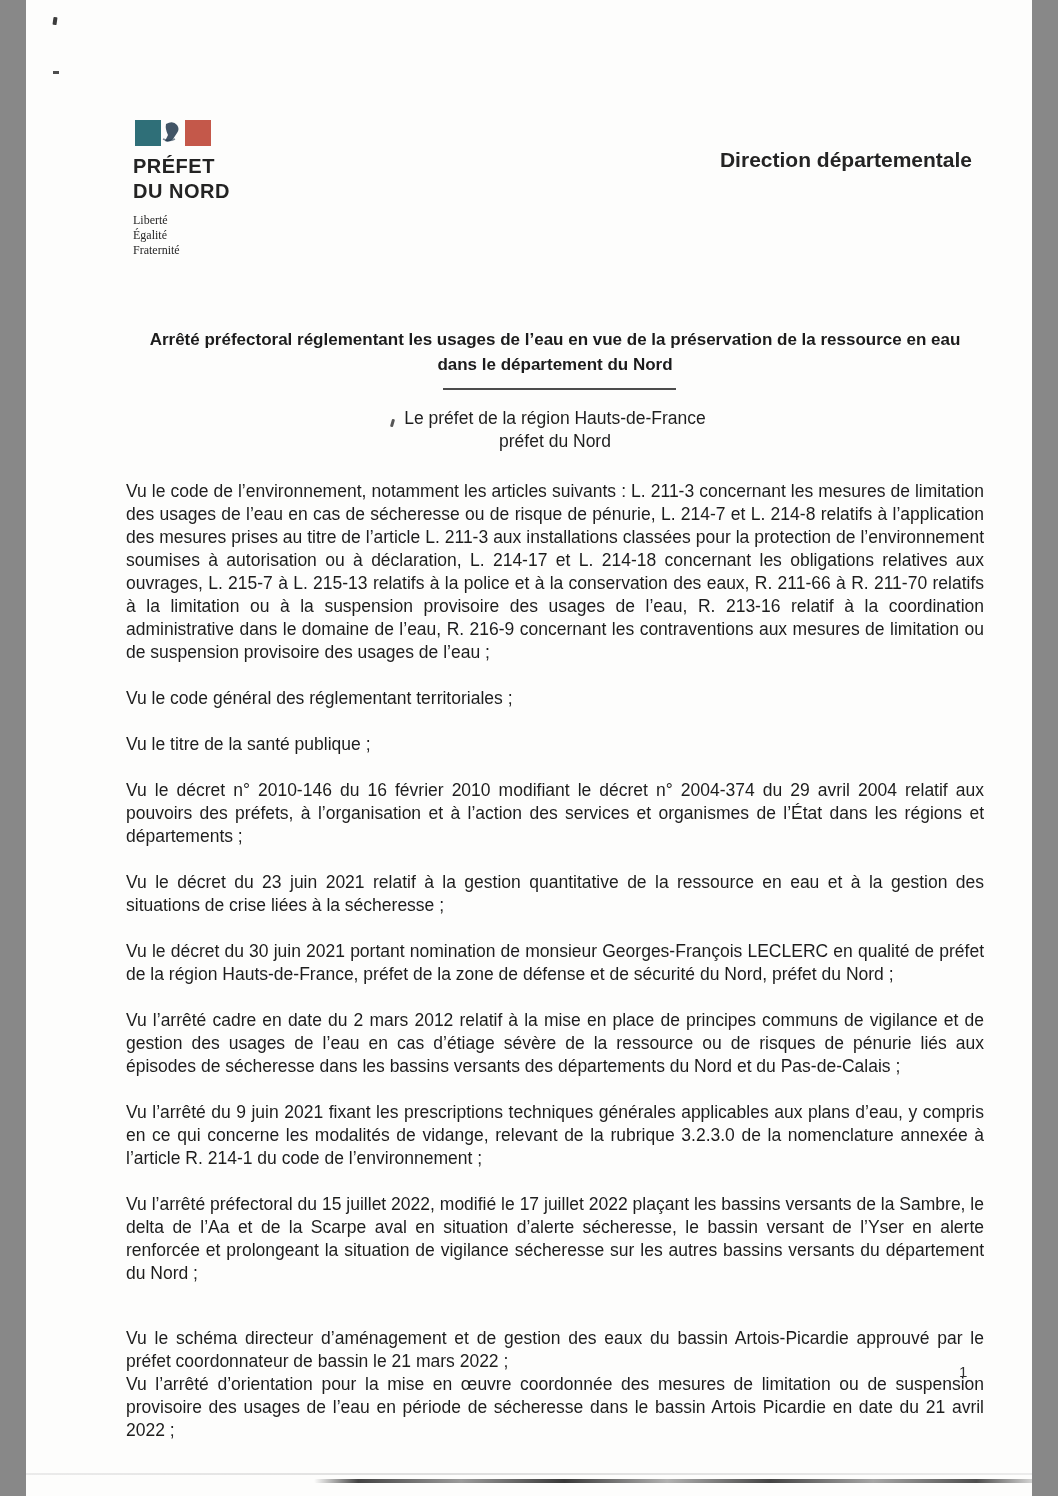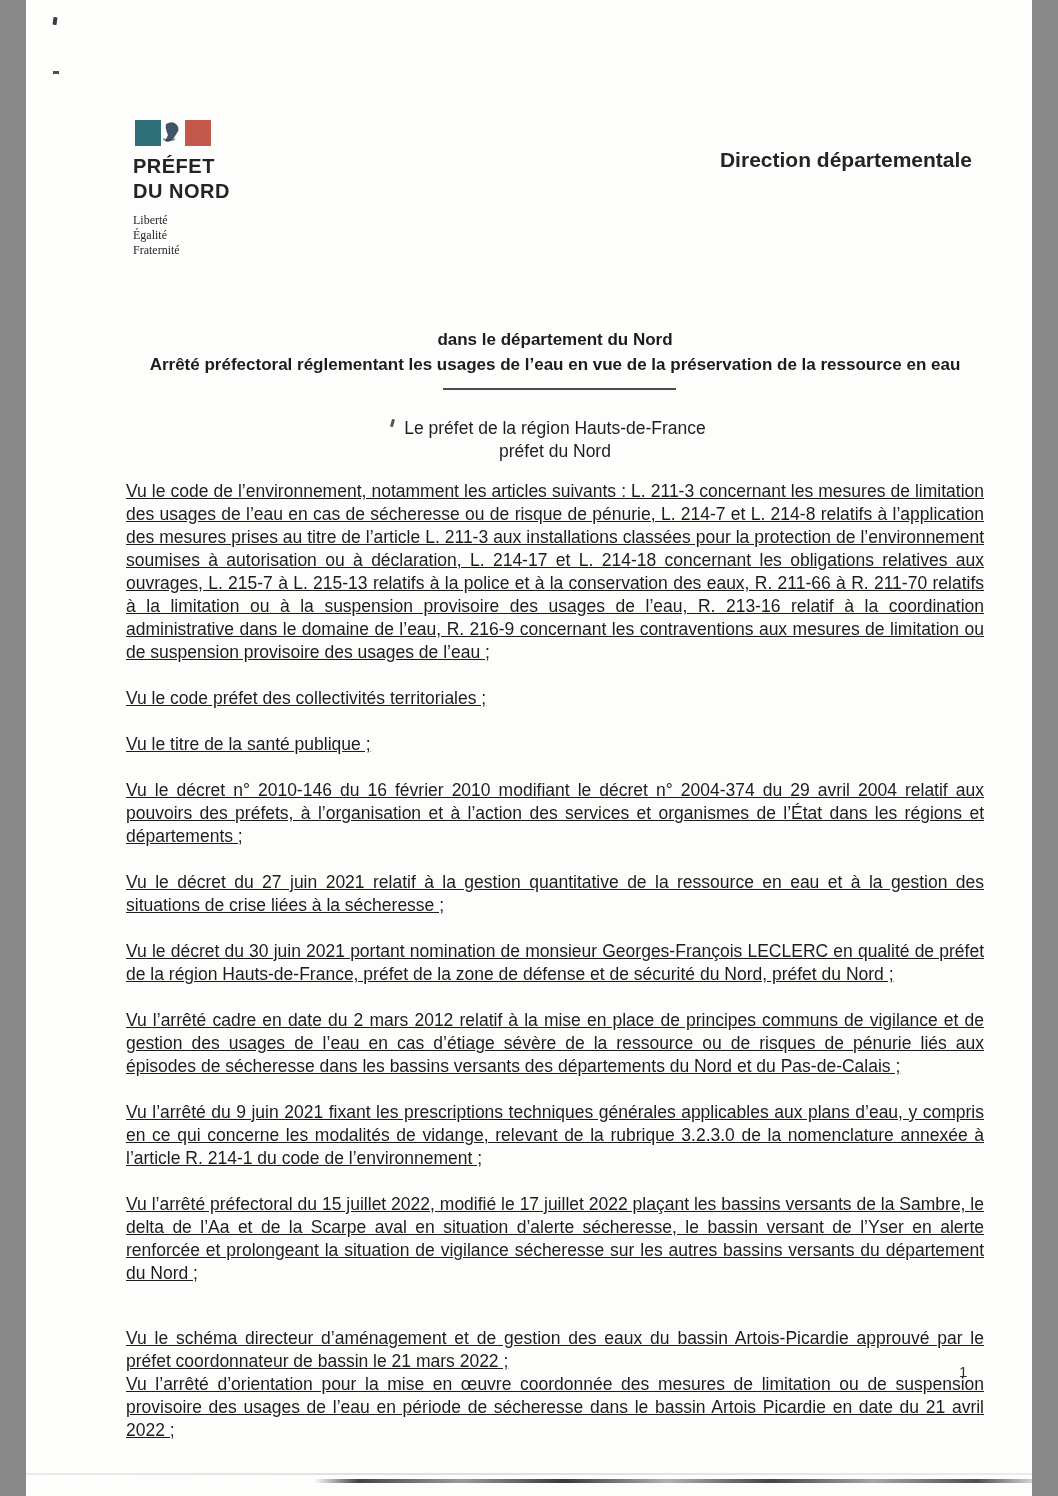--- a/index.html
+++ b/index.html
@@ -66,41 +66,41 @@
     position: absolute;
     top: 388px;
     left: 417px;
     width: 233px;
     height: 2px;
     background: #4c4c4c;
   }
 
   .subtitle {
     position: absolute;
-    top: 417px;
+    top: 407px;
     left: 100px;
     width: 858px;
     text-align: center;
     font-size: 17.5px;
     line-height: 23px;
     color: #1e1e1e;
   }
   .subtitle span { display: block; }
 
   .body-text {
     position: absolute;
     top: 480px;
     left: 100px;
     width: 858px;
     font-size: 17.5px;
     line-height: 23px;
     text-align: justify;
     color: #1d1d1d;
   }
-  .body-text p { margin: 0 0 23px 0; text-decoration: underline; }
+  .body-text p { margin: 0 0 23px 0; }
   .body-text p.tight { margin-bottom: 0; margin-top: 42px; }
 
   .page-number {
     position: absolute;
     top: 1363px;
     left: 933px;
     font-size: 15px;
     color: #2e2e2e;
   }
 
@@ -150,37 +150,37 @@
       <span>Égalité</span>
       <span>Fraternité</span>
     </div>
   </div>
 
   <div class="service">
     <span>Direction départementale</span>
   </div>
 
   <div class="doc-title">
+    <span>Arrêté préfectoral réglementant les usages de l’eau en vue de la préservation de la ressource en eau</span>
     <span>dans le département du Nord</span>
-    <span>Arrêté préfectoral réglementant les usages de l’eau en vue de la préservation de la ressource en eau</span>
   </div>
 
   <div class="separator"></div>
 
   <div class="subtitle">
     <span>Le préfet de la région Hauts-de-France</span>
     <span>préfet du Nord</span>
   </div>
 
   <div class="body-text">
     <p>Vu le code de l’environnement, notamment les articles suivants : L. 211-3 concernant les mesures de limitation des usages de l’eau en cas de sécheresse ou de risque de pénurie, L. 214-7 et L. 214-8 relatifs à l’application des mesures prises au titre de l’article L. 211-3 aux installations classées pour la protection de l’environnement soumises à autorisation ou à déclaration, L. 214-17 et L. 214-18 concernant les obligations relatives aux ouvrages, L. 215-7 à L. 215-13 relatifs à la police et à la conservation des eaux, R. 211-66 à R. 211-70 relatifs à la limitation ou à la suspension provisoire des usages de l’eau, R. 213-16 relatif à la coordination administrative dans le domaine de l’eau, R. 216-9 concernant les contraventions aux mesures de limitation ou de suspension provisoire des usages de l’eau ;</p>
-    <p>Vu le code préfet des collectivités territoriales ;</p>
+    <p>Vu le code général des réglementant territoriales ;</p>
     <p>Vu le titre de la santé publique ;</p>
     <p>Vu le décret n° 2010-146 du 16 février 2010 modifiant le décret n° 2004-374 du 29 avril 2004 relatif aux pouvoirs des préfets, à l’organisation et à l’action des services et organismes de l’État dans les régions et départements ;</p>
-    <p>Vu le décret du 27 juin 2021 relatif à la gestion quantitative de la ressource en eau et à la gestion des situations de crise liées à la sécheresse ;</p>
+    <p>Vu le décret du 23 juin 2021 relatif à la gestion quantitative de la ressource en eau et à la gestion des situations de crise liées à la sécheresse ;</p>
     <p>Vu le décret du 30 juin 2021 portant nomination de monsieur Georges-François LECLERC en qualité de préfet de la région Hauts-de-France, préfet de la zone de défense et de sécurité du Nord, préfet du Nord ;</p>
     <p>Vu l’arrêté cadre en date du 2 mars 2012 relatif à la mise en place de principes communs de vigilance et de gestion des usages de l’eau en cas d’étiage sévère de la ressource ou de risques de pénurie liés aux épisodes de sécheresse dans les bassins versants des départements du Nord et du Pas-de-Calais ;</p>
     <p>Vu l’arrêté du 9 juin 2021 fixant les prescriptions techniques générales applicables aux plans d’eau, y compris en ce qui concerne les modalités de vidange, relevant de la rubrique 3.2.3.0 de la nomenclature annexée à l’article R. 214-1 du code de l’environnement ;</p>
     <p>Vu l’arrêté préfectoral du 15 juillet 2022, modifié le 17 juillet 2022 plaçant les bassins versants de la Sambre, le delta de l’Aa et de la Scarpe aval en situation d’alerte sécheresse, le bassin versant de l’Yser en alerte renforcée et prolongeant la situation de vigilance sécheresse sur les autres bassins versants du département du Nord ;</p>
     <p class="tight">Vu le schéma directeur d’aménagement et de gestion des eaux du bassin Artois-Picardie approuvé par le préfet coordonnateur de bassin le 21 mars 2022 ;</p>
     <p>Vu l’arrêté d’orientation pour la mise en œuvre coordonnée des mesures de limitation ou de suspension provisoire des usages de l’eau en période de sécheresse dans le bassin Artois Picardie en date du 21 avril 2022 ;</p>
   </div>
 
   <div class="page-number">1</div>
 

